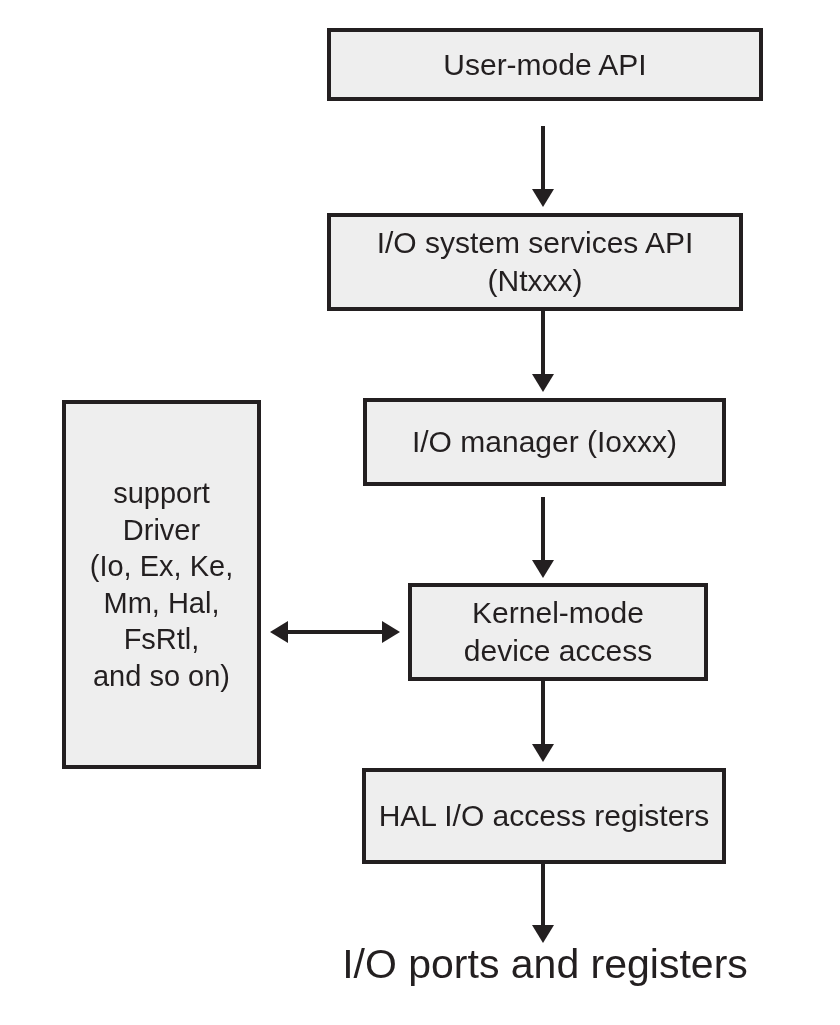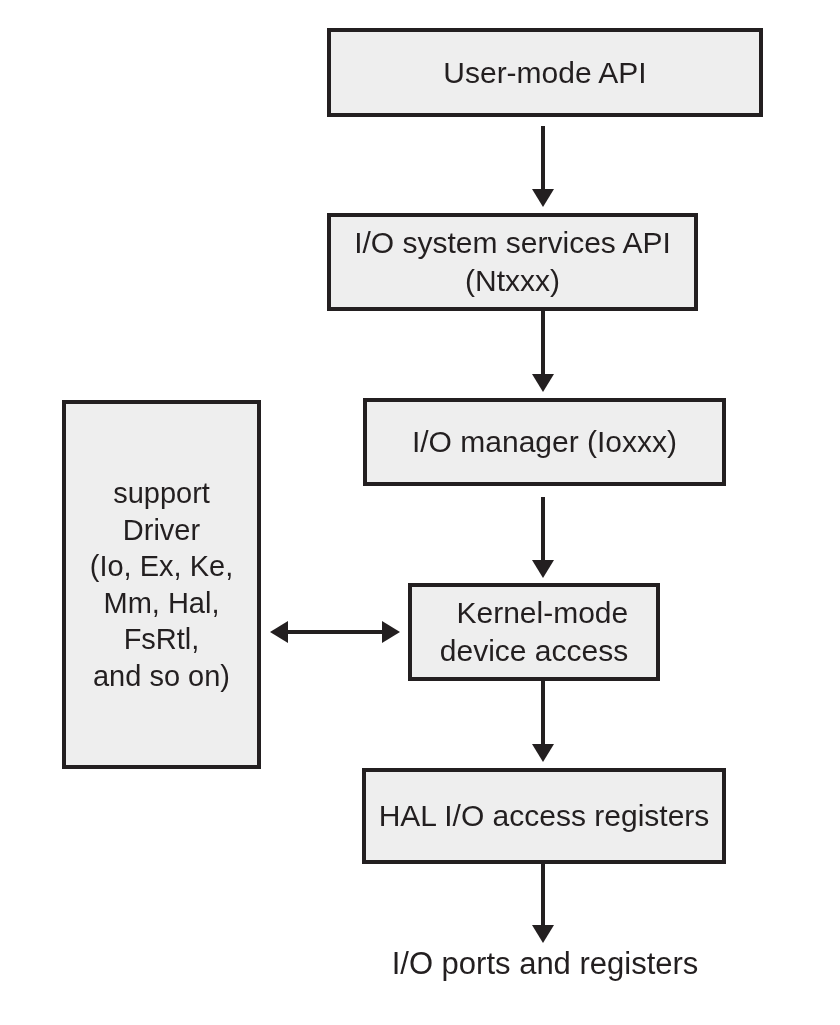--- a/index.html
+++ b/index.html
@@ -22,24 +22,24 @@
     border: 4px solid var(--box-border, #231f20);
     display: flex;
     align-items: center;
     justify-content: center;
     text-align: center;
     font-size: 30px;
     line-height: 38px;
   }
   .it { }
 
-  #box-user     { left: 327px; top:  28px; width: 436px; height:  89px; }
-  #box-services { left: 327px; top: 213px; width: 371px; height:  98px; }
+  #box-user     { left: 327px; top:  28px; width: 436px; height:  73px; }
+  #box-services { left: 327px; top: 213px; width: 416px; height:  98px; }
   #box-manager  { left: 363px; top: 398px; width: 363px; height:  88px; }
-  #box-kernel   { left: 408px; top: 583px; width: 252px; height:  98px; text-align: right; }
+  #box-kernel   { left: 408px; top: 583px; width: 300px; height:  98px; }
   #box-hal      { left: 362px; top: 768px; width: 364px; height:  96px; }
   #box-support  { left:  62px; top: 400px; width: 199px; height: 369px;
                   font-size: 29px; line-height: 36.5px; }
 
   
   .varrow { position: absolute; width: 22px; }
   .varrow .stem {
     position: absolute; left: 9px; top: 0; width: 4px;
     height: calc(100% - 16px);
     background: var(--arrow, #231f20);
@@ -70,21 +70,21 @@
   }
   #harrow .head-right {
     position: absolute; right: 0; top: 0; width: 0; height: 0;
     border-top: 11px solid transparent;
     border-bottom: 11px solid transparent;
     border-left: 18px solid var(--arrow, #231f20);
   }
 
   #io-ports {
     position: absolute; left: 330px; top: 944px; width: 430px;
-    text-align: center; font-size: 31px; line-height: 40px;
+    text-align: center; font-size: 41px; line-height: 40px;
   }
 </style>
 </head>
 <body>
 
 <div class="canvas">
 
   <div class="box" id="box-user">
     <span>User-mode API</span>
   </div>

